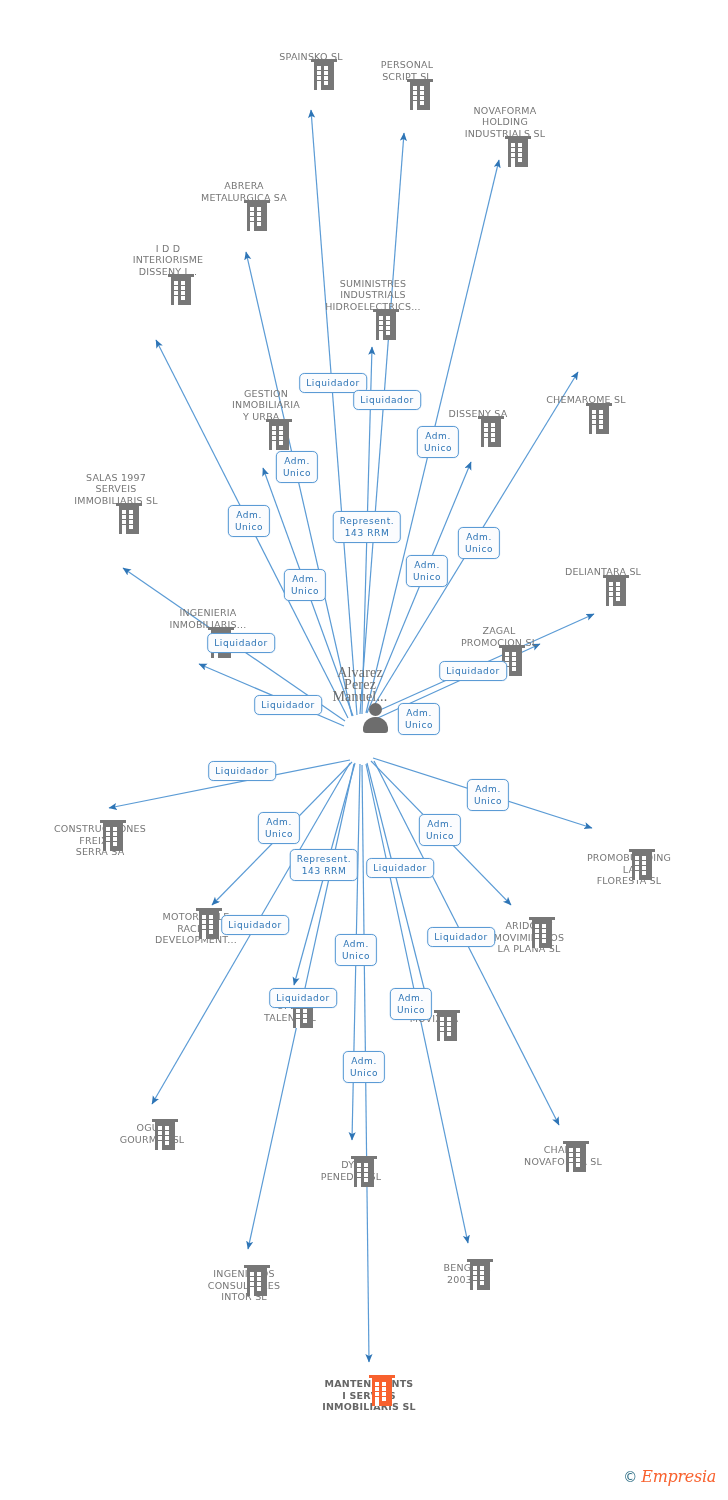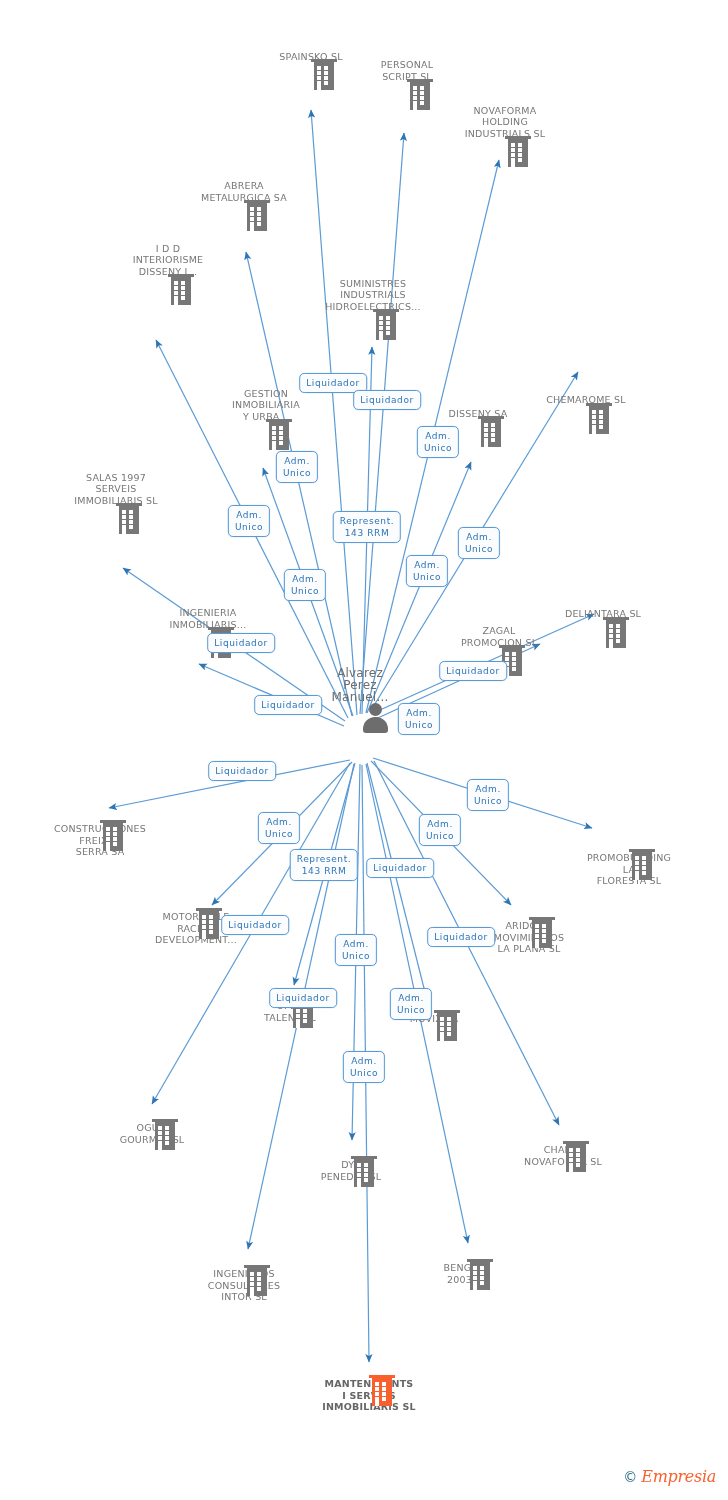--- a/index.html
+++ b/index.html
@@ -141,21 +141,21 @@
 INMOBILIARIA
 Y URBA...</div>
       <div class="glyph"><span class="bld"><span class="body"></span><span class="win" style="left:6px;top:4px"></span><span class="win" style="left:13px;top:4px"></span><span class="win" style="left:6px;top:9px"></span><span class="win" style="left:13px;top:9px"></span><span class="win" style="left:6px;top:14px"></span><span class="win" style="left:13px;top:14px"></span><span class="win" style="left:6px;top:19px;height:9px"></span><span class="win" style="left:13px;top:19px"></span><span class="base"></span></span></div>
     </div>
     <div class="node" style="left: 116px; top: 471.5px;">
       <div class="caption">SALAS 1997
 SERVEIS
 IMMOBILIARIS SL</div>
       <div class="glyph"><span class="bld"><span class="body"></span><span class="win" style="left:6px;top:4px"></span><span class="win" style="left:13px;top:4px"></span><span class="win" style="left:6px;top:9px"></span><span class="win" style="left:13px;top:9px"></span><span class="win" style="left:6px;top:14px"></span><span class="win" style="left:13px;top:14px"></span><span class="win" style="left:6px;top:19px;height:9px"></span><span class="win" style="left:13px;top:19px"></span><span class="base"></span></span></div>
     </div>
-    <div class="node" style="left: 603px; top: 608px;">
+    <div class="node" style="left: 603px; top: 566px;">
       <div class="caption">DELIANTARA SL</div>
       <div class="glyph"><span class="bld"><span class="body"></span><span class="win" style="left:6px;top:4px"></span><span class="win" style="left:13px;top:4px"></span><span class="win" style="left:6px;top:9px"></span><span class="win" style="left:13px;top:9px"></span><span class="win" style="left:6px;top:14px"></span><span class="win" style="left:13px;top:14px"></span><span class="win" style="left:6px;top:19px;height:9px"></span><span class="win" style="left:13px;top:19px"></span><span class="base"></span></span></div>
     </div>
     <div class="node" style="left: 208px; top: 607px;">
       <div class="caption">INGENIERIA
 INMOBILIARIS...</div>
       <div class="glyph"><span class="bld"><span class="body"></span><span class="win" style="left:6px;top:4px"></span><span class="win" style="left:13px;top:4px"></span><span class="win" style="left:6px;top:9px"></span><span class="win" style="left:13px;top:9px"></span><span class="win" style="left:6px;top:14px"></span><span class="win" style="left:13px;top:14px"></span><span class="win" style="left:6px;top:19px;height:9px"></span><span class="win" style="left:13px;top:19px"></span><span class="base"></span></span></div>
     </div>
     <div class="node" style="left: 499px; top: 625px;">
       <div class="caption">ZAGAL
@@ -221,21 +221,21 @@
       <div class="caption">BENGALA
 2003 SL</div>
     </div>
     <div class="node highlight" style="left: 369px; top: 1378px;">
       <div class="glyph"><span class="bld orange"><span class="body"></span><span class="win" style="left:6px;top:4px"></span><span class="win" style="left:13px;top:4px"></span><span class="win" style="left:6px;top:9px"></span><span class="win" style="left:13px;top:9px"></span><span class="win" style="left:6px;top:14px"></span><span class="win" style="left:13px;top:14px"></span><span class="win" style="left:6px;top:19px;height:9px"></span><span class="win" style="left:13px;top:19px"></span><span class="base"></span></span></div>
       <div class="caption">MANTENIMENTS
 I SERVEIS
 INMOBILIARIS SL</div>
     </div>
     <div class="node" style="left: 360px; top: 667px;">
-      <div class="caption" style="color: rgb(109, 109, 109); font-size: 12px; line-height: 12px;">Alvarez
+      <div class="caption" style="color: rgb(109, 109, 109); font-size: 14px; line-height: 12px; font-family: Liberation Serif, serif;">Alvarez
 Perez
 Manuel...</div>
       <div class="glyph"><span class="person"><span class="head"></span><span class="torso"></span></span></div>
     </div>
   </div>
 <div id="chips">
     <div class="chip" style="left: 333px; top: 383px;">Liquidador</div>
     <div class="chip" style="left: 387px; top: 400px;">Liquidador</div>
     <div class="chip" style="left: 438px; top: 442px;">Adm.
 Unico</div>

